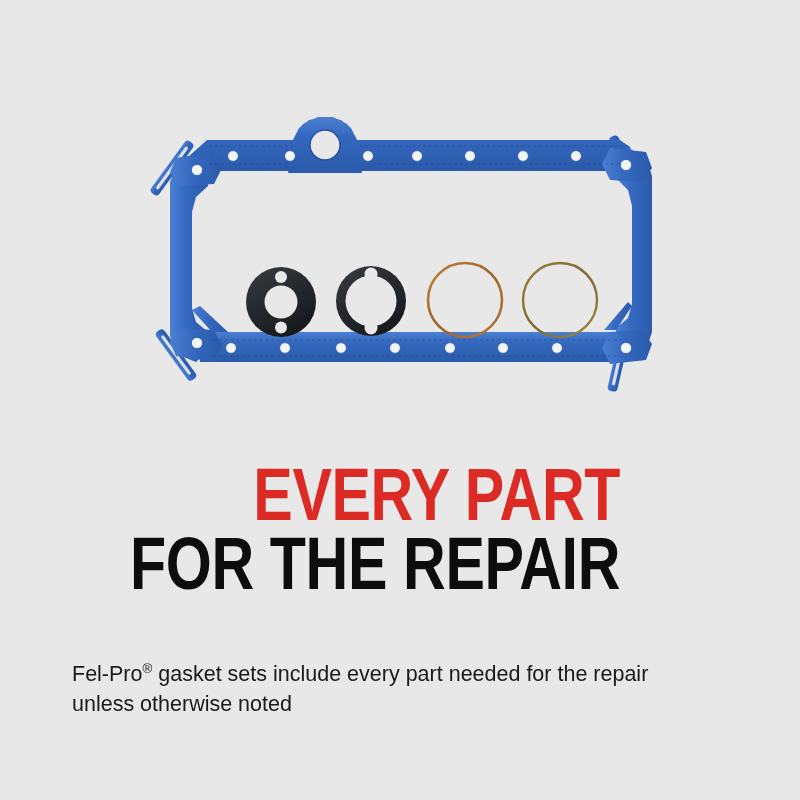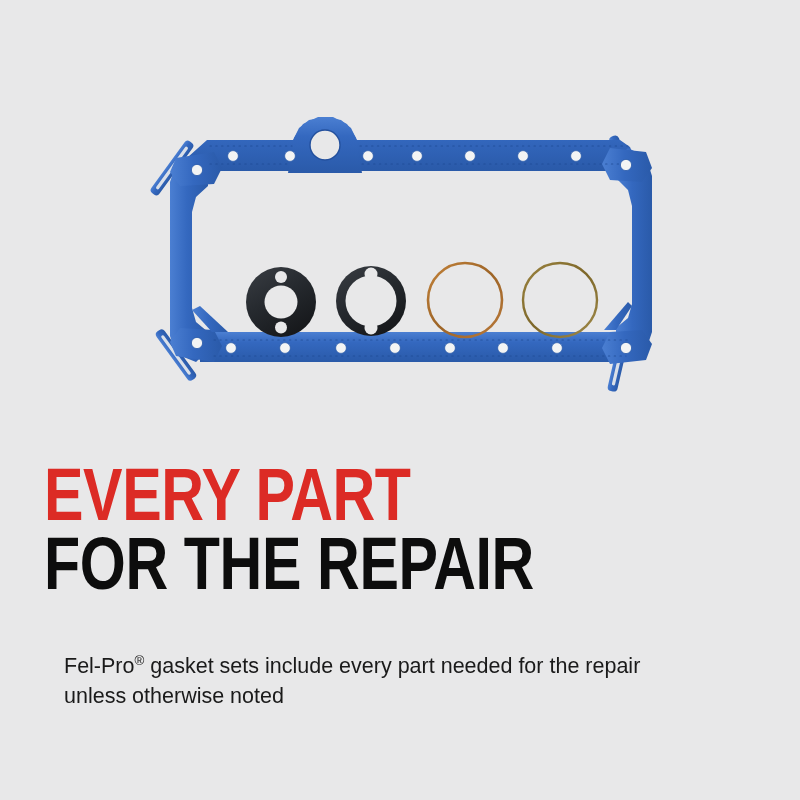--- a/index.html
+++ b/index.html
@@ -34,23 +34,24 @@
   }
   .product-figure svg {
     display: block;
     width: 800px;
     height: 370px;
   }
 
   
   .headline-block {
     position: absolute;
-    left: 44px;
+    left: 60px;
     top: 462px;
     width: 700px;
+    text-align: right;
   }
   .headline {
     margin: 0;
     font-family: "Liberation Sans Narrow", "Liberation Sans", sans-serif;
     font-weight: 700;
     font-size: 74px;
     line-height: 0.90;
     letter-spacing: -0.5px;
     text-transform: uppercase;
     transform: scaleX(0.80);
@@ -64,21 +65,21 @@
     color: #0d0d0d;
     margin-top: 2px;
   }
 
   
   .body-copy {
     position: absolute;
     left: 60px;
     top: 648px;
     width: 640px;
-    margin: 4px;
+    margin: 12px;
     color: #1a1a1a;
     font-family: "Liberation Sans", sans-serif;
     font-size: 21.5px;
     line-height: 1.38;
     font-weight: 400;
   }
   .body-copy sup {
     font-size: 0.62em;
     vertical-align: super;
     line-height: 0;

